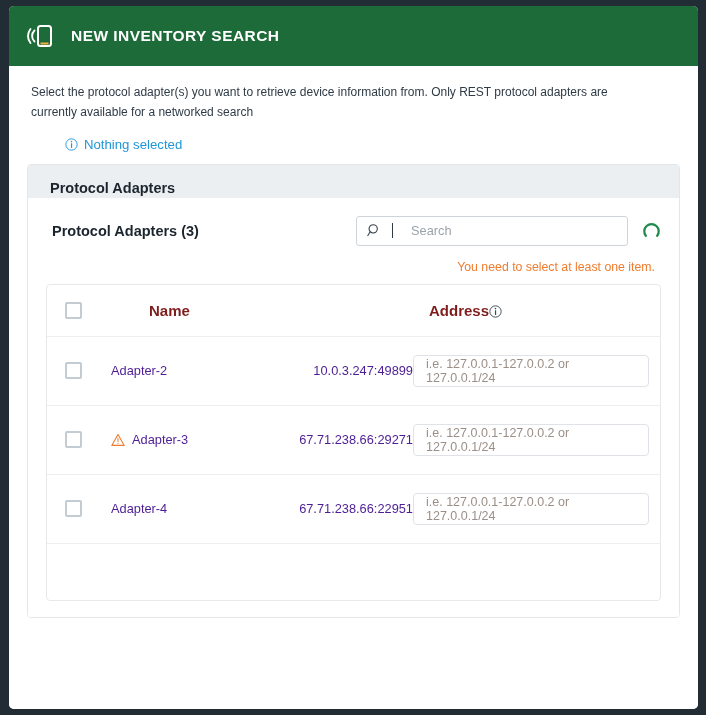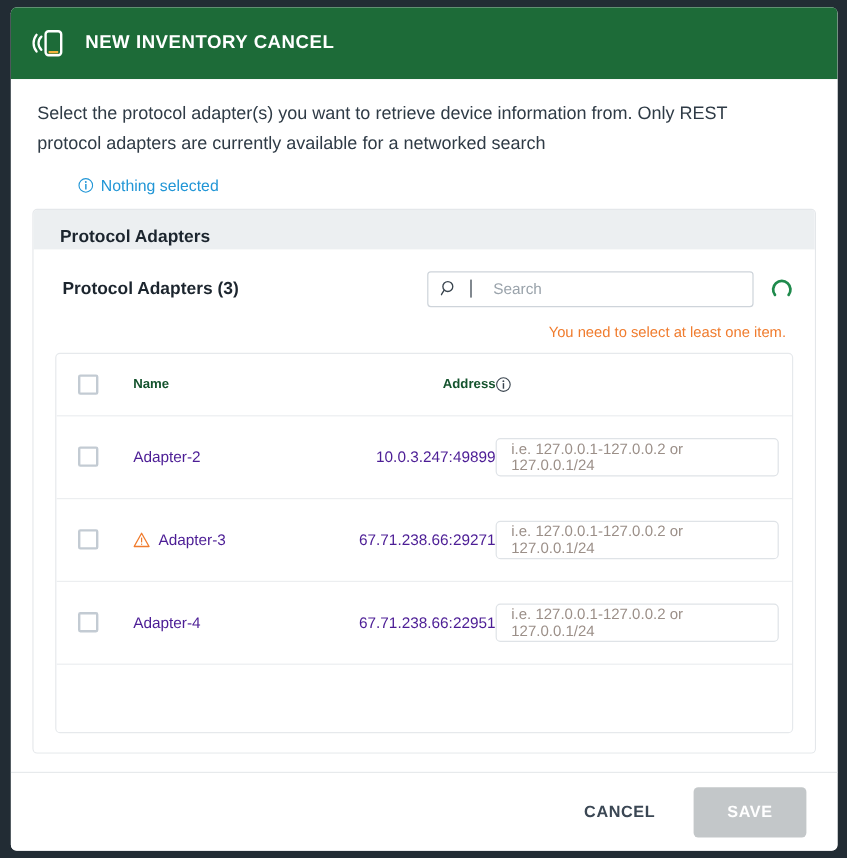--- a/index.html
+++ b/index.html
@@ -52,21 +52,21 @@
   
   .modal-body {
     flex: 1 1 auto;
     padding: 0;
     overflow: hidden;
     position: relative;
     background: #fff;
   }
 
   .description {
-    font-size: 15px;
+    font-size: 12px;
     color: #2f3b46;
     line-height: 1.65;
     padding: 17px 22px 0 22px;
     max-width: 662px;
   }
 
   .nothing-selected {
     display: flex;
     align-items: center;
     gap: 6px;
@@ -174,23 +174,24 @@
   .chk {
     width: 17px;
     height: 17px;
     border: 2px solid #c3cbd3;
     border-radius: 2px;
     background: #fff;
     display: block;
   }
 
   .th {
-    font-size: 11px;
-    font-weight: bold;
-    color: #14532d;
+    font-size: 15px;
+    font-weight: bold;
+    color: #7f1d1d;
+    margin-left: 38px;
   }
   .td {
     font-size: 12.8px;
     color: #4c1d95;
   }
   .warn-icon { width: 14px; height: 14px; flex: 0 0 14px; display:block; }
 
   .ip-input {
     width: 236px;
     height: 32px;
@@ -247,21 +248,21 @@
 
   <div class="modal-header">
     <span class="header-icon">
       <svg width="30" height="30" viewBox="0 0 30 30">
         <rect x="13" y="5" width="13" height="20" rx="2.5" fill="none" stroke="#ffffff" stroke-width="2"></rect>
         <rect x="15.5" y="21.5" width="8" height="2" fill="#f2b23b"></rect>
         <path d="M9.5 9.5 A 7.5 7.5 0 0 0 9.5 20.5" fill="none" stroke="#ffffff" stroke-width="1.9" stroke-linecap="round"></path>
         <path d="M5.5 8 A 11 11 0 0 0 5.5 22" fill="none" stroke="#ffffff" stroke-width="1.9" stroke-linecap="round"></path>
       </svg>
     </span>
-    <span class="modal-title">NEW INVENTORY CANCEL</span>
+    <span class="modal-title">NEW INVENTORY SEARCH</span>
   </div>
 
   <div class="modal-body">
 
     <div class="description">Select the protocol adapter(s) you want to retrieve device information from. Only REST protocol adapters are currently available for a networked search</div>
 
     <div class="nothing-selected">
       <span class="info-circle">
         <svg width="13" height="13" viewBox="0 0 14 14">
           <circle cx="7" cy="7" r="6.1" fill="none" stroke="#2196d6" stroke-width="1"></circle>
@@ -373,18 +374,14 @@
             </div>
           </div>
 
           <div class="row empty-row"></div>
 
         </div>
       </div>
     </div>
   </div>
 
-  <div class="modal-footer">
-    <button class="btn-cancel">CANCEL</button>
-    <button class="btn-save">SAVE</button>
-  </div>
 
 </div>
 
 </body></html>

